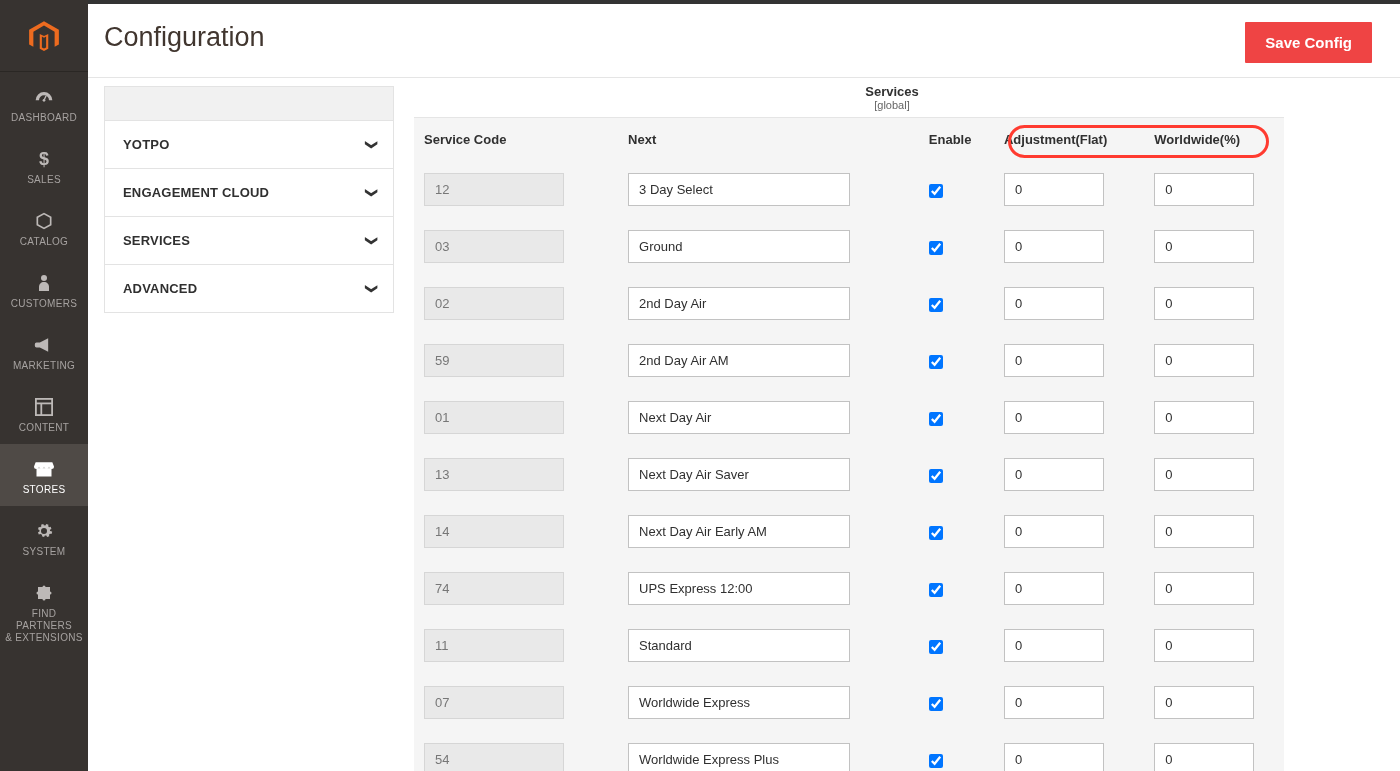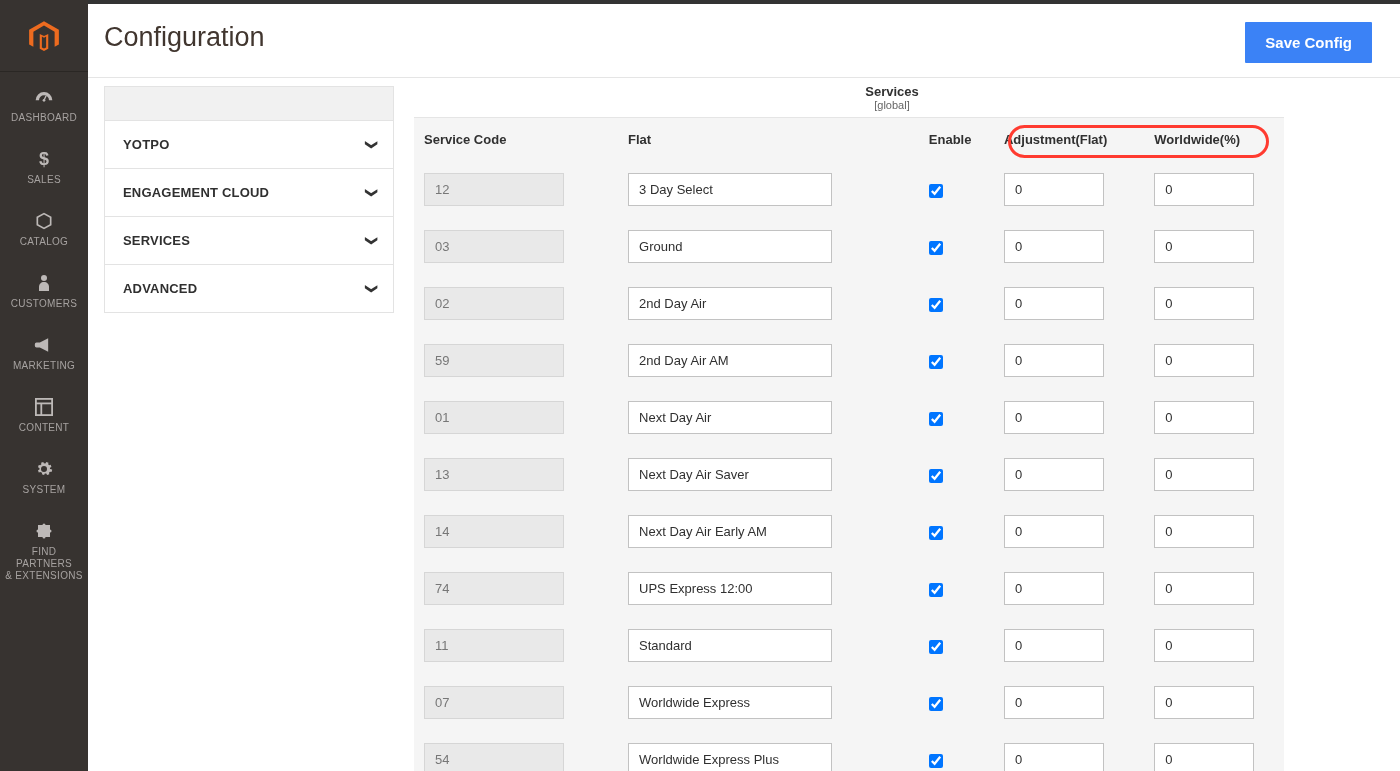--- a/index.html
+++ b/index.html
@@ -15,21 +15,21 @@
 .nav-item .nav-icon { display: flex; align-items: center; justify-content: center; height: 22px; margin-bottom: 4px; font-size: 18px; color: #bdb9b7; }
 .nav-item.active .nav-icon { color: #fff; }
 .nav-label { font-size: 10px; letter-spacing: 0.3px; text-transform: uppercase; line-height: 1.2; }
 .nav-label.two { white-space: pre-line; }
 
 
 .main { flex: 1; display: flex; flex-direction: column; background: #fff; border-radius: 21px; }
 .topbar { height: 4px; background: #333; }
 .header { display: flex; align-items: flex-start; justify-content: space-between; padding: 18px 28px 14px 16px; border-bottom: 1px solid #e5e5e5; }
 .page-title { font-size: 27px; font-weight: 400; color: #41362f; }
-.save-btn { background: #3b82f6; color: #fff; border: none; padding: 12px 20px; font-size: 15px; font-weight: 600; cursor: pointer; border-radius: 1px; }
+.save-btn { background: #ef4444; color: #fff; border: none; padding: 12px 20px; font-size: 15px; font-weight: 600; cursor: pointer; border-radius: 1px; }
 
 .content { display: flex; gap: 20px; padding: 0 0 0 16px; overflow: hidden; flex: 1; }
 .config-tabs { width: 290px; flex-shrink: 0; margin-top: 8px; }
 .config-tab-head { background: #f1f1f1; border: 1px solid #e3e3e3; height: 34px; border-bottom: none; }
 .config-tab { background: #fff; border: 1px solid #e3e3e3; border-top: none; padding: 16px 36px 16px 18px; font-size: 13px; font-weight: 700; text-transform: uppercase; color: #303030; position: relative; cursor: pointer; letter-spacing: 0.2px; }
 .config-tab::after { content: "\276F"; position: absolute; right: 16px; top: 50%; transform: translateY(-50%) rotate(90deg); font-size: 12px; color: #333; }
 .config-tab.first { border-top: 1px solid #e3e3e3; }
 
 .table-wrap { flex: 1; padding: 6px 30px 0 0; overflow-y: hidden; }
 .section-title { text-align: center; font-weight: 700; font-size: 13px; color: #303030; }
@@ -41,21 +41,21 @@
 .svc-table tbody tr { background: #f5f5f5; }
 .col-code { width: 190px; }
 .col-name { width: 280px; }
 .col-enable { width: 70px; text-align: left; }
 .col-flat { width: 140px; }
 .col-pct { width: 130px; }
 
 .inp { width: 100%; height: 33px; border: 1px solid #c2c2c2; background: #fff; padding: 0 10px; font-size: 13px; color: #303030; }
 .inp.disabled { background: #e9e9e9; color: #777; border-color: #d6d6d6; }
 .inp.code { width: 140px; }
-.inp.name { width: 204px; }
+.inp.name { width: 222px; }
 .inp.adj { width: 100px; }
 .chk { width: 14px; height: 14px; vertical-align: top; margin-top: 2px; cursor: pointer; }
 
 .highlight-ring { position: absolute; border: 3px solid #ff3b30; border-radius: 24px; pointer-events: none; }
 </style>
 </head>
 <body>
 
 <div class="app">
   <div class="sidebar">
@@ -112,20 +112,29 @@
         <div class="nav-item">
           <div class="nav-icon">
             <svg width="18" height="18" viewBox="0 0 20 20">
               <rect x="1" y="1" width="18" height="18" fill="none" stroke="currentColor" stroke-width="2"></rect>
               <line x1="1" y1="6" x2="19" y2="6" stroke="currentColor" stroke-width="2"></line>
               <line x1="7" y1="6" x2="7" y2="19" stroke="currentColor" stroke-width="2"></line>
             </svg>
           </div>
           <div class="nav-label">CONTENT</div>
         </div>
+        <div class="nav-item active">
+          <div class="nav-icon">
+            <svg width="20" height="18" viewBox="0 0 24 20">
+              <path fill="currentColor" d="M2 2h20l2 5a3 3 0 0 1-6 0 3 3 0 0 1-6 0 3 3 0 0 1-6 0 3 3 0 0 1-6 0l2-5z"></path>
+              <rect x="3" y="9" width="18" height="10" fill="currentColor"></rect>
+            </svg>
+          </div>
+          <div class="nav-label">STORES</div>
+        </div>
         <div class="nav-item">
           <div class="nav-icon">
             <svg width="18" height="18" viewBox="0 0 24 24">
               <path fill="currentColor" d="M12 8a4 4 0 1 0 0 8 4 4 0 0 0 0-8zm9 4l2 1-1 3-2-.5a8 8 0 0 1-1.4 1.4l.5 2-3 1-1-2a8 8 0 0 1-2 0l-1 2-3-1 .5-2A8 8 0 0 1 7.2 16L5 16.5l-1-3 2-1a8 8 0 0 1 0-2l-2-1 1-3 2 .5A8 8 0 0 1 8.6 5.6L8 3.5l3-1 1 2a8 8 0 0 1 2 0l1-2 3 1-.5 2a8 8 0 0 1 1.4 1.4l2-.5 1 3-2 1a8 8 0 0 1 0 2z"></path>
             </svg>
           </div>
           <div class="nav-label">SYSTEM</div>
         </div>
         <div class="nav-item">
           <div class="nav-icon">
@@ -157,21 +166,21 @@
           </div>
       </div>
 
       <div class="table-wrap">
         <div class="section-title">Services</div>
         <div class="section-scope">[global]</div>
         <table class="svc-table">
           <thead>
             <tr>
               <th class="col-code">Service Code</th>
-              <th class="col-name">Flat</th>
+              <th class="col-name">Next</th>
               <th class="col-enable">Enable</th>
               <th class="col-flat">Adjustment(Flat)</th>
               <th class="col-pct">Worldwide(%)</th>
             </tr>
           </thead>
           <tbody id="svc-rows">
               <tr>
                 <td><input class="inp code disabled" disabled="" value="12" style=""></td>
                 <td><input class="inp name" value="3 Day Select" style=""></td>
                 <td class="col-enable"><input type="checkbox" class="chk" checked="" style=""></td>

